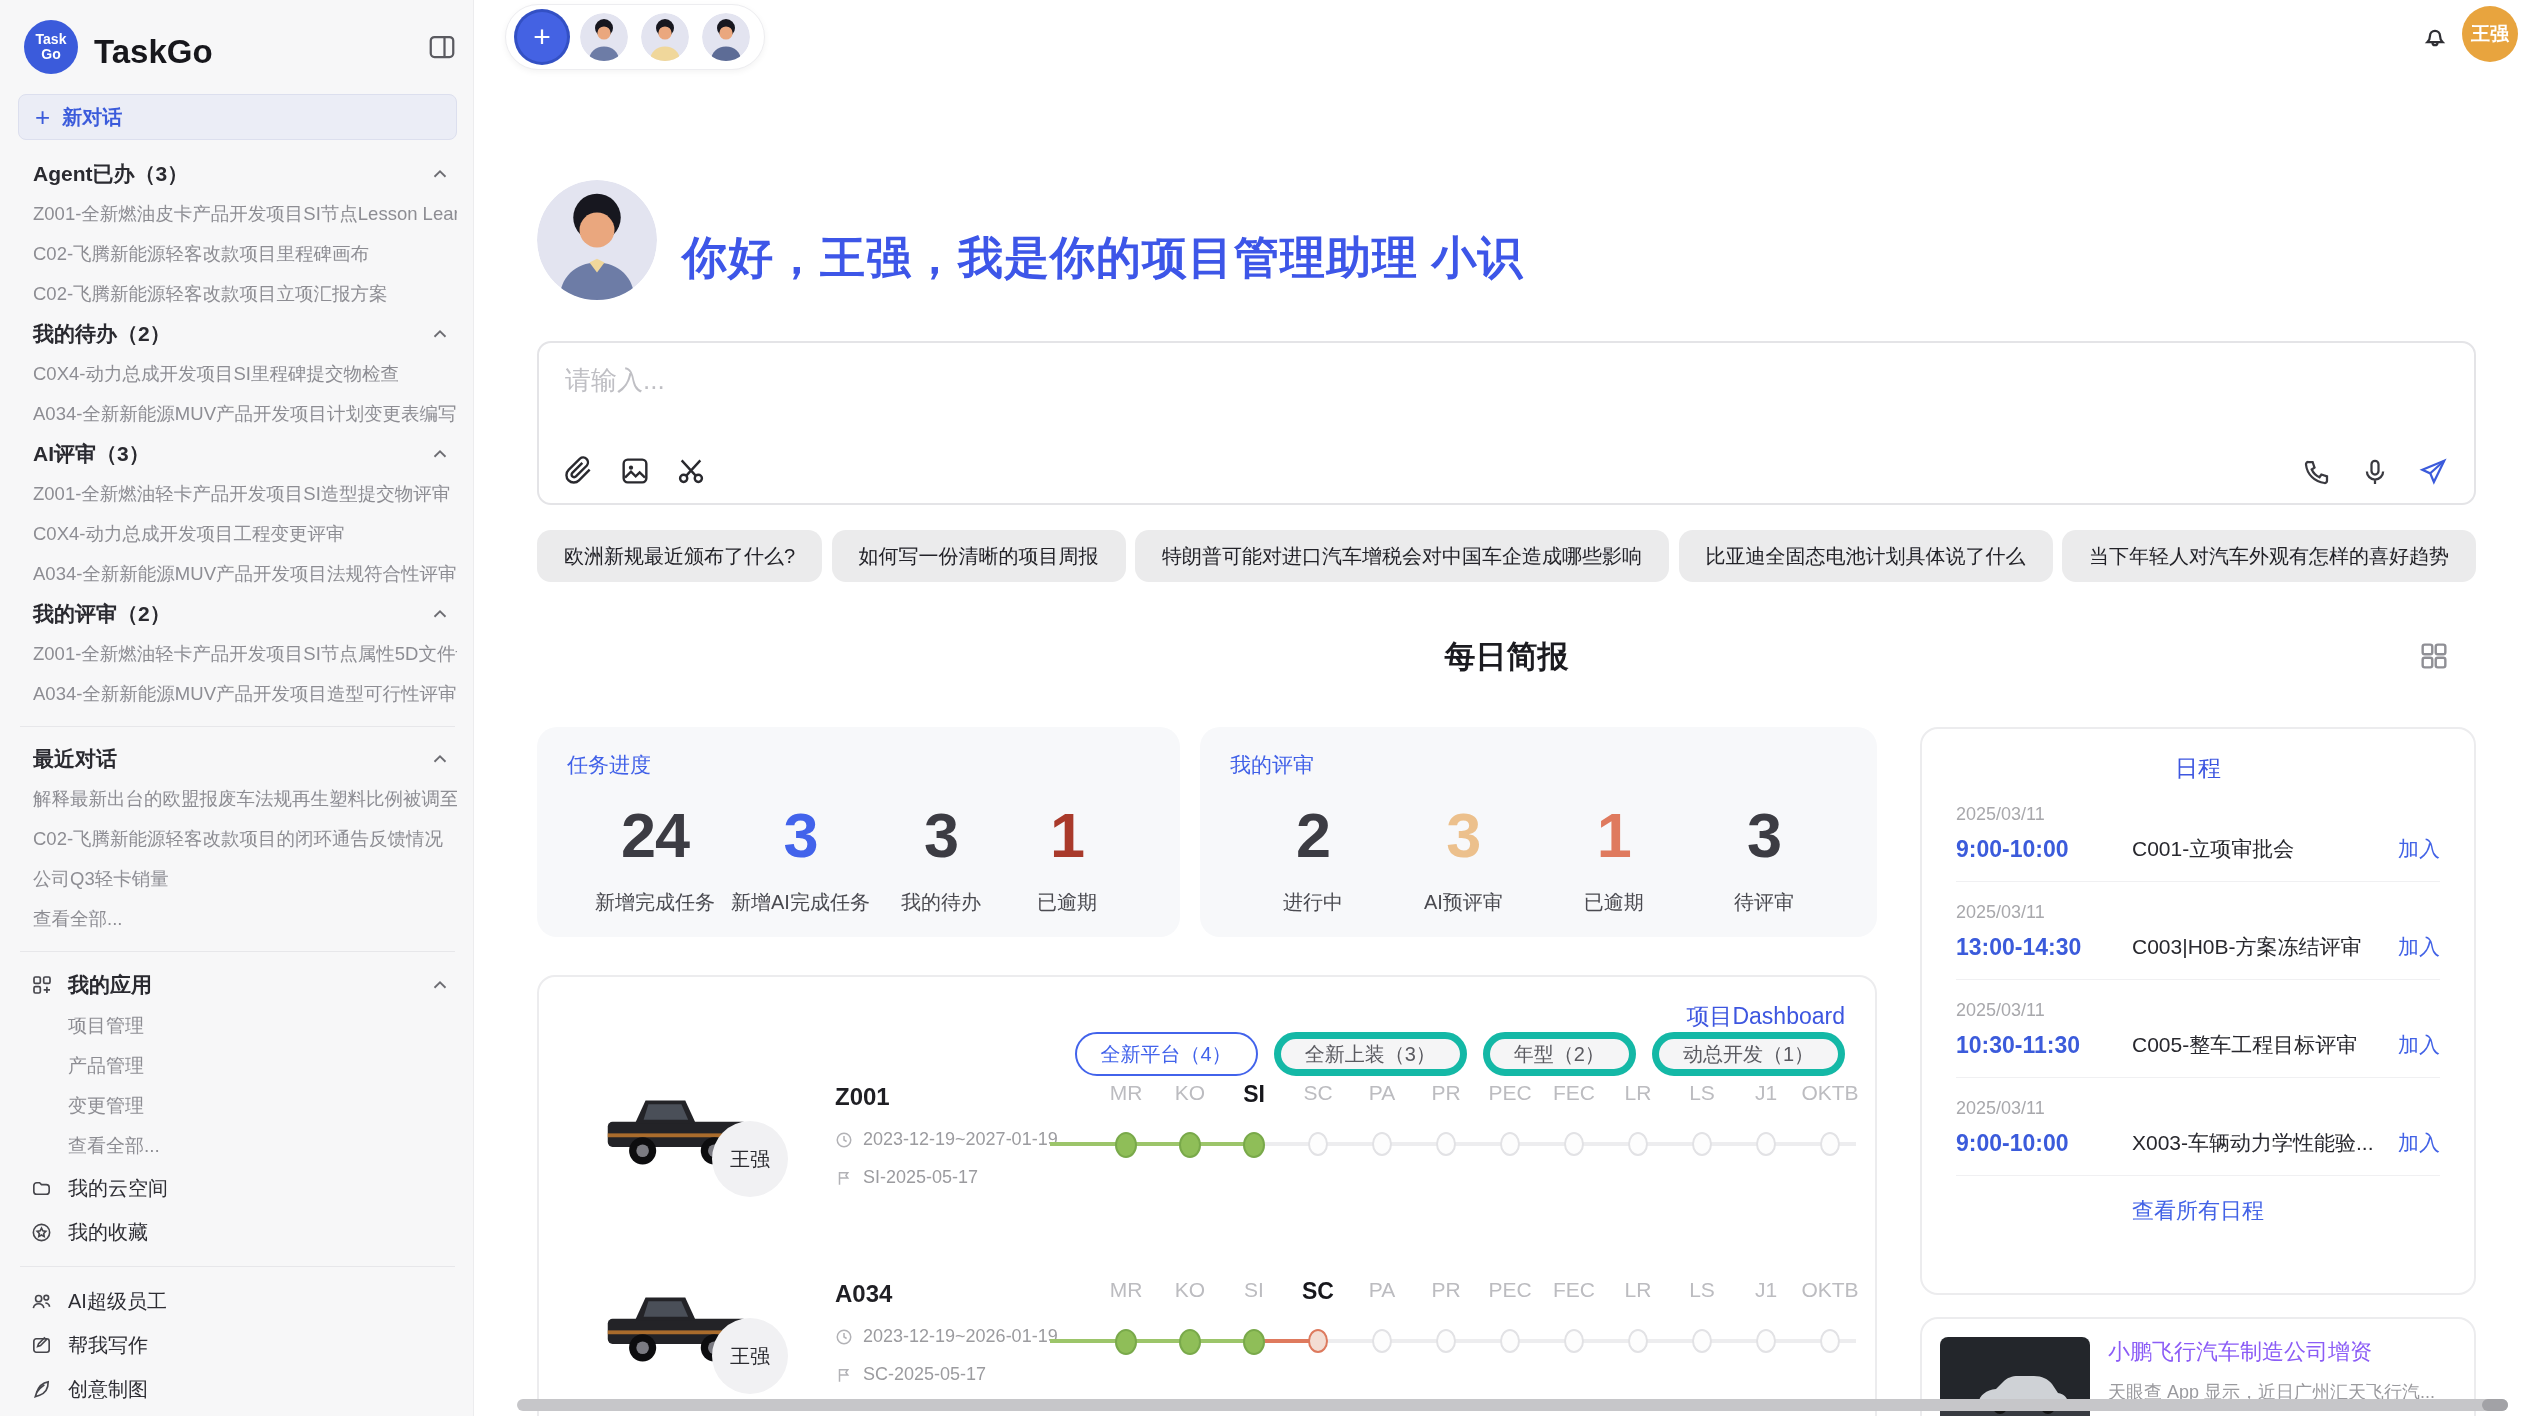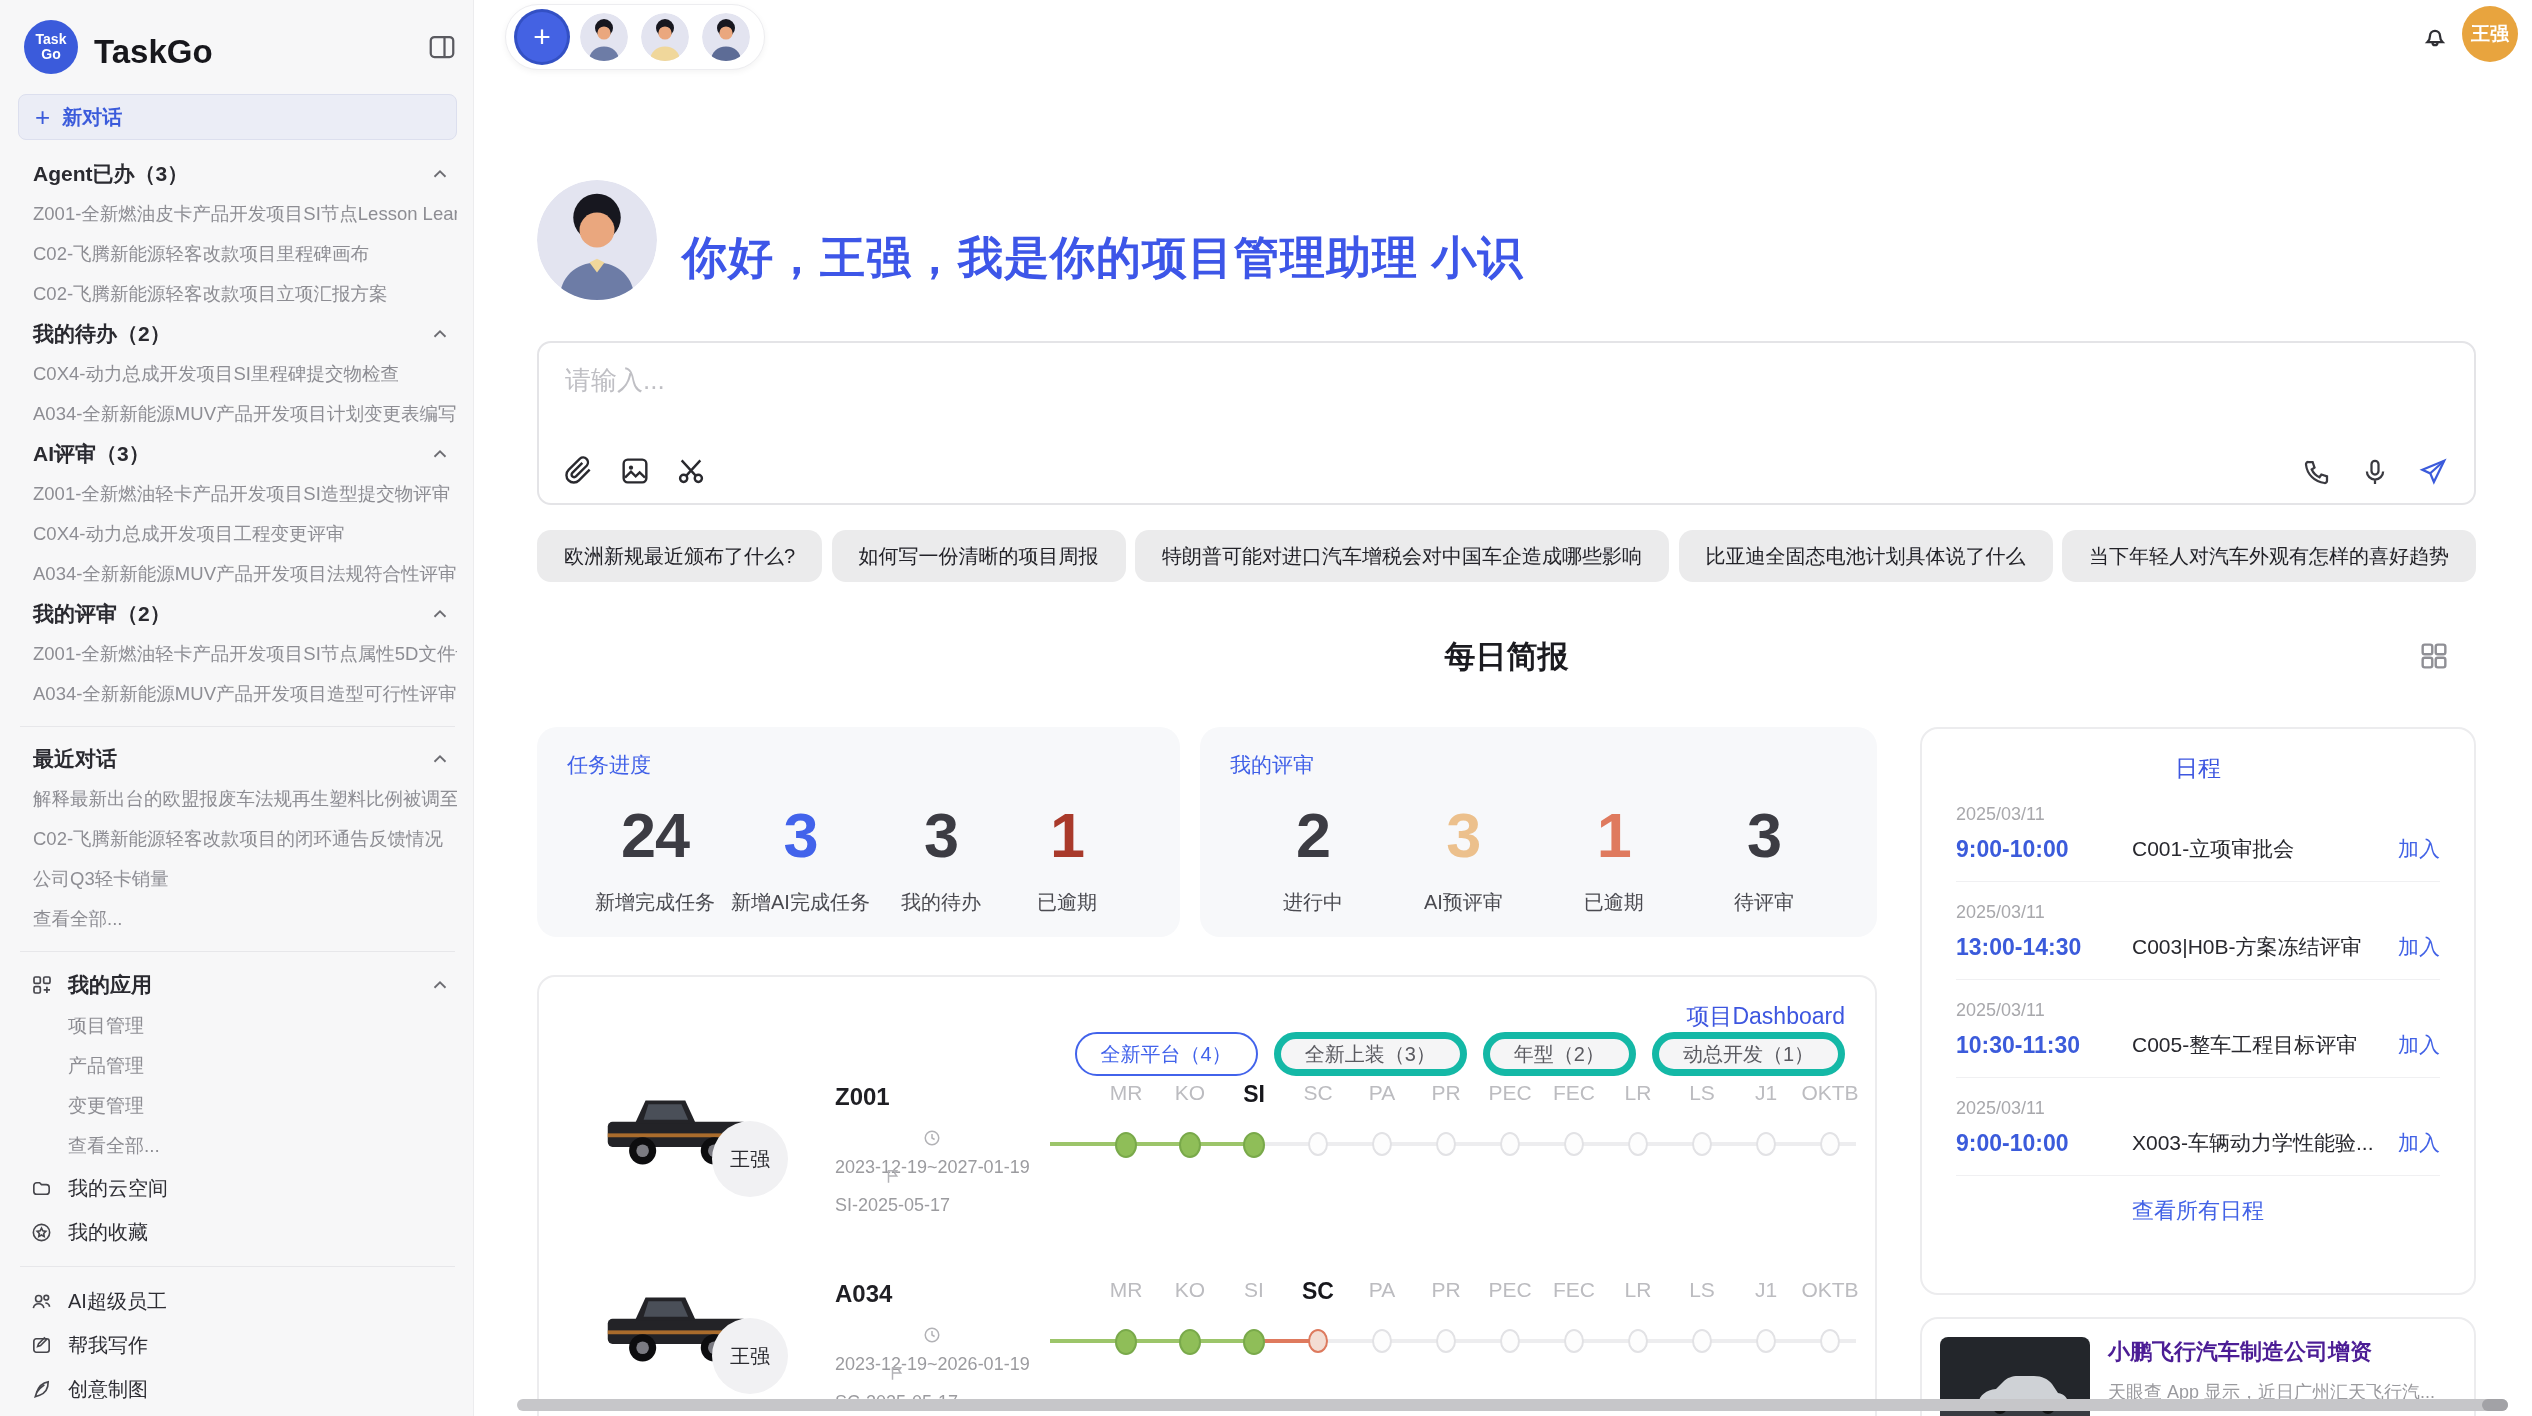--- a/index.html
+++ b/index.html
@@ -97,21 +97,21 @@
 .dash-tab { height:44px; border-radius:999px; display:flex; align-items:center; padding:0 24px;
   font-size:20px; cursor:pointer; background:#f5f5f6; border:7px solid #14b8a6; color:#5a5a60; }
 .dash-tab.active { background:#fff; border:2px solid #4263eb; color:#4263eb; }
 .proj-row { position:absolute; left:30px; right:30px; height:190px; }
 .proj-truck { position:absolute; left:31px; top:6px; width:155px; height:98px; }
 .proj-owner { position:absolute; left:143px; top:44px; width:76px; height:76px; border-radius:50%;
   background:#f1f1f3; display:flex; align-items:center; justify-content:center;
   font-size:20px; color:#2b2b30; }
 .proj-code { position:absolute; left:266px; top:6px; font-size:24px; font-weight:700; color:#1f1f24; }
 .proj-meta { position:absolute; left:266px; display:flex; align-items:center; gap:10px;
-  font-size:18px; color:#9b9b9f;flex-direction:column; }
+  font-size:18px; color:#9b9b9f; }
 .proj-meta .micon { width:18px; height:18px; color:#b2b2b6; }
 .mstones { position:absolute; left:461px; top:0; width:844px; height:120px; }
 .ms-col { position:absolute; width:64px; top:0; height:120px; }
 .ms-label { position:absolute; top:4px; width:100%; text-align:center; font-size:21px; color:#bcbcc0; }
 .ms-label.current { color:#17171c; font-weight:700; font-size:23px; }
 .ms-line { position:absolute; top:65px; height:4px; }
 .ms-dot { position:absolute; left:50%; top:55px; transform:translateX(-50%); border-radius:50%; }
 .ms-dot.done { width:22px; height:26px; background:#8fbe58; border:2px solid #79a94a; }
 .ms-dot.pending { width:20px; height:24px; background:#fdfdfd; border:2px solid #e2e2e5; }
 .ms-dot.overdue { width:20px; height:24px; background:#f3ddd3; border:2px solid #dd7a5e; }
@@ -128,21 +128,21 @@
 .sched-join { font-size:21px; color:#4262e6; cursor:pointer; }
 .sched-div { height:1px; background:#f0f0f2; margin:0 34px; }
 .sched-footer { text-align:center; margin-top:20px; font-size:22px; color:#4262e6; cursor:pointer; }
 
 
 .news-card { position:absolute; left:1920px; top:1317px; width:556px; height:170px;
   background:#fff; border:2px solid #ececee; border-radius:18px; padding:18px; display:flex; gap:18px; }
 .news-img { width:150px; height:96px; border-radius:8px; overflow:hidden; flex:0 0 auto; }
 .news-img svg { display:block; width:100%; height:100%; }
 .news-body { flex:1; min-width:0; }
-.news-title { font-size:22px; font-weight:700; color:#4c1d95; line-height:30px; }
+.news-title { font-size:22px; font-weight:400; color:#8b5cf6; line-height:30px; }
 .news-text { font-size:18px; color:#9a9a9e; margin-top:12px; line-height:26px; }
 
 
 .hscroll { position:absolute; left:517px; top:1399px; width:1991px; height:12px;
   border-radius:6px; background:#c6c6c9; cursor:pointer; }
 .hscroll::after { content:""; position:absolute; right:0; top:0; width:26px; height:12px;
   border-radius:6px; background:#a2a2a6; }
 </style>
 </head>
 <body>

